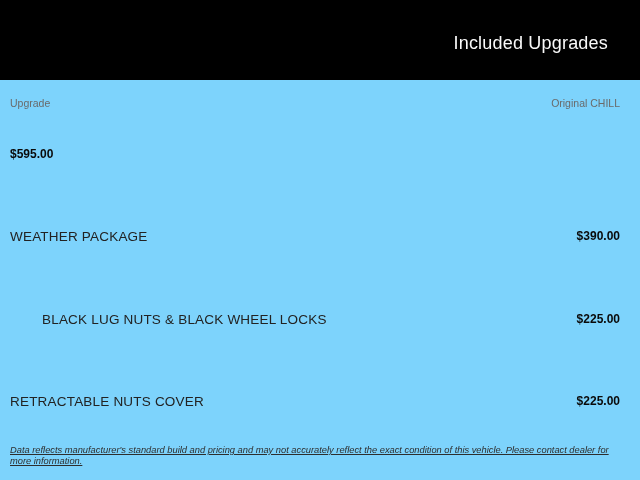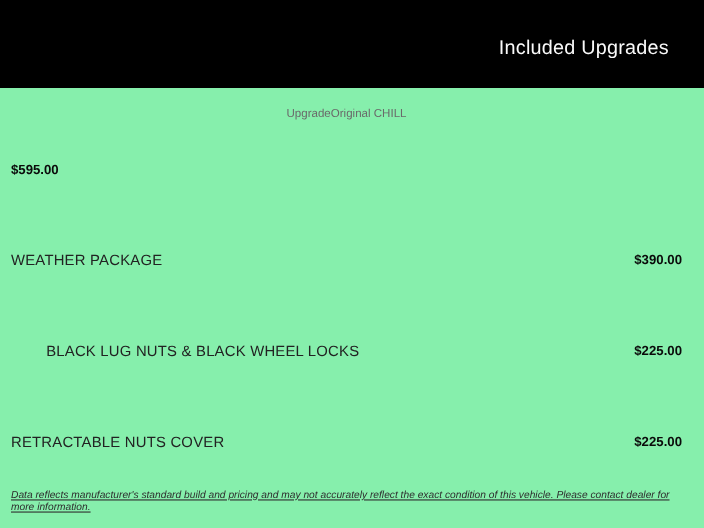--- a/index.html
+++ b/index.html
@@ -5,21 +5,21 @@
   html, body {
     margin: 0;
     padding: 0;
     background: #ffffff;
     font-family: "Liberation Sans", sans-serif;
   }
   .page {
     position: relative;
     width: 640px;
     height: 480px;
-    background: #86efac;
+    background: #7dd3fc;
     overflow: hidden;
   }
   .header {
     position: absolute;
     top: 0;
     left: 0;
     right: 0;
     height: 80px;
     background: #000000;
     display: flex;
@@ -34,21 +34,21 @@
     font-size: 18px;
     font-weight: 400;
     letter-spacing: 0.2px;
   }
   .table-head {
     position: absolute;
     top: 97px;
     left: 10px;
     right: 20px;
     display: flex;
-    justify-content: center;
+    justify-content: space-between;
     align-items: baseline;
   }
   .col-label {
     color: #6a6a6a;
     font-size: 10.5px;
     font-weight: 400;
   }
   .row {
     position: absolute;
     left: 10px;

